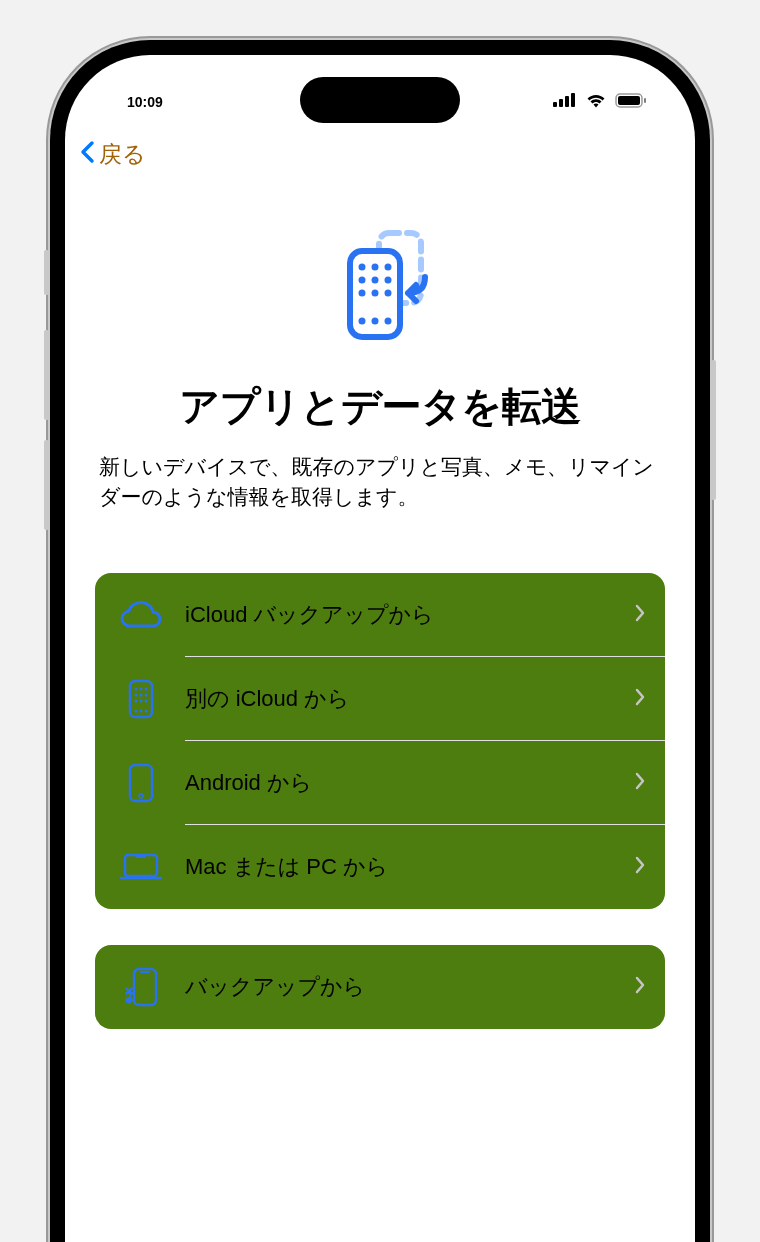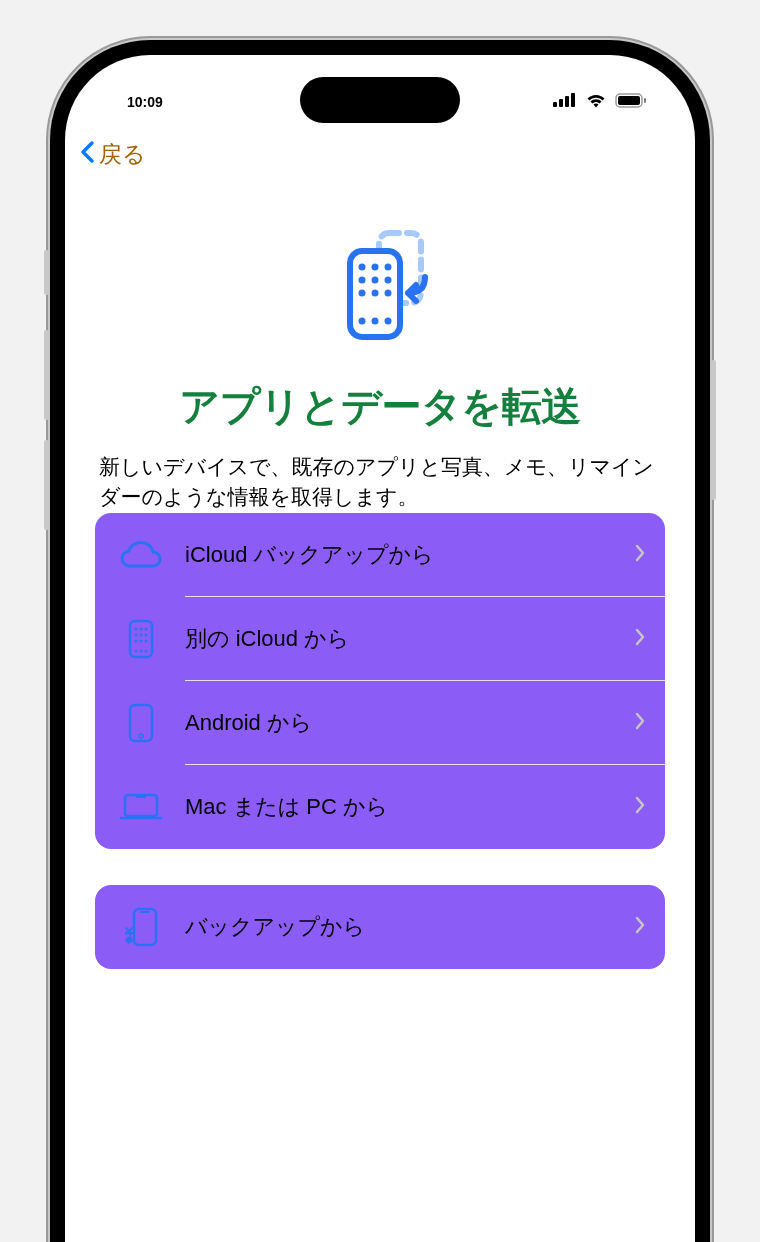--- a/index.html
+++ b/index.html
@@ -89,35 +89,36 @@
       margin: 20px auto 30px;
       width: 120px;
       height: 120px;
       display: flex;
       justify-content: center;
       align-items: center;
     }
     .title {
       font-size: 40px;
       font-weight: 700;
-      color: #15803d;
+      color: #000000;
       margin-bottom: 18px;
       letter-spacing: -0.5px;
     }
     .subtitle {
       font-size: 21px;
       font-weight: 400;
       color: #000;
       line-height: 1.45;
       letter-spacing: 0px;
+      margin-bottom: 60px;
       text-align: left;
       padding: 0 4px;
     }
     .option-group {
-      background: #8b5cf6;
+      background: #4d7c0f;
       border-radius: 16px;
       overflow: hidden;
       margin-bottom: 36px;
     }
     .option-row {
       display: flex;
       align-items: center;
       padding: 22px 20px 22px 22px;
       cursor: pointer;
       position: relative;

